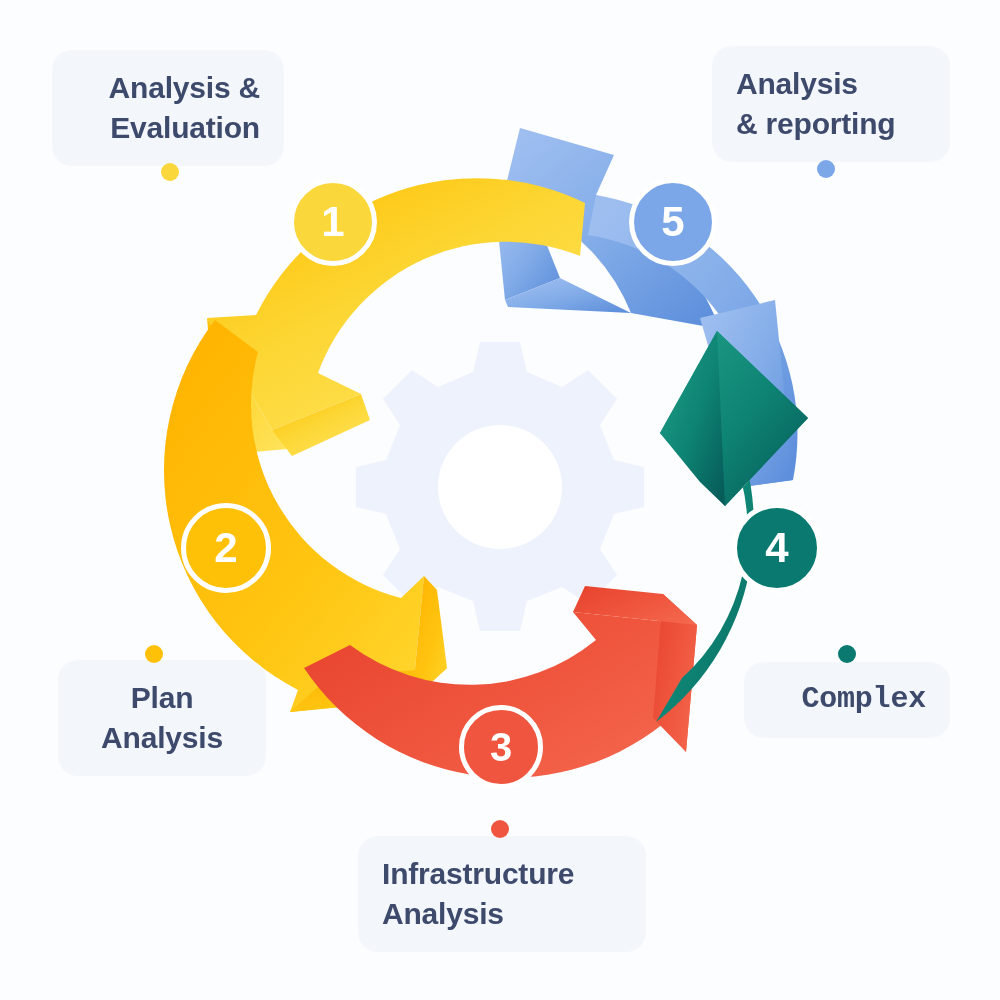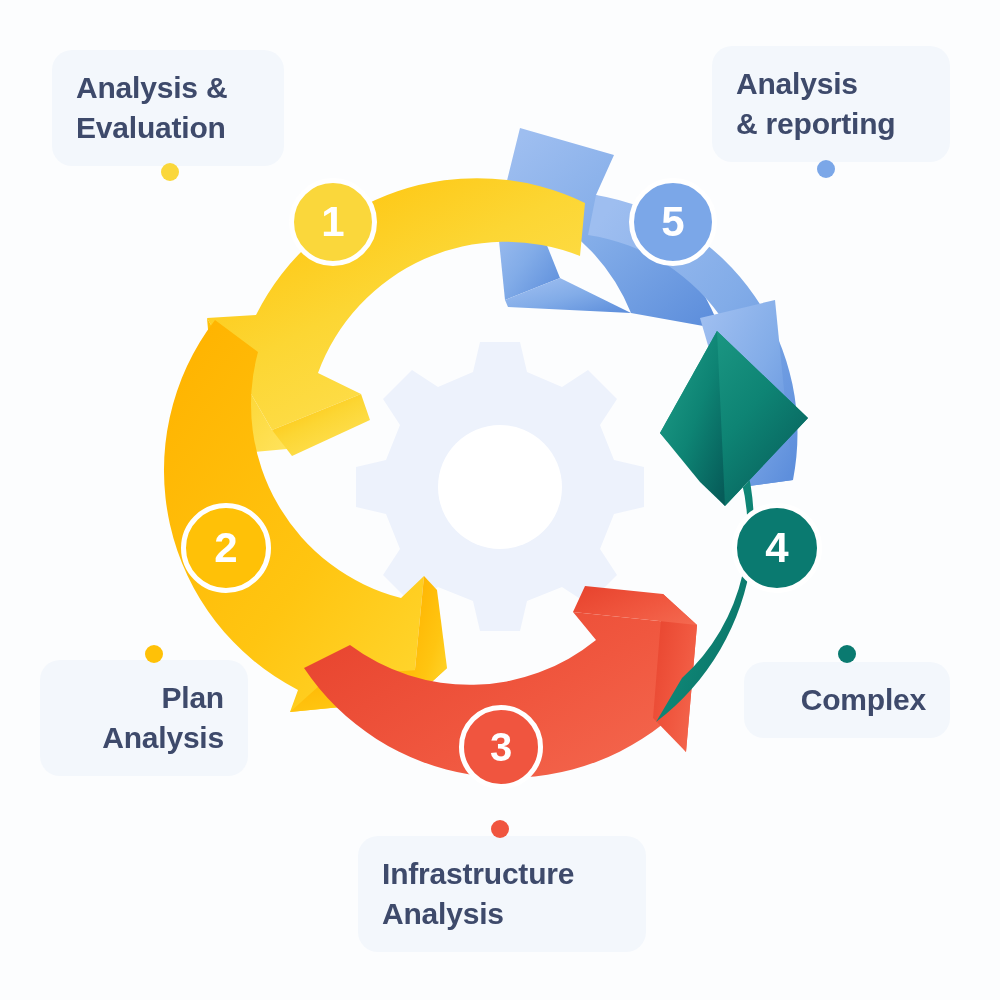--- a/index.html
+++ b/index.html
@@ -38,22 +38,22 @@
     color: #3E4A6B;
     font-weight: bold;
     font-size: 30px;
     line-height: 1.33;
     letter-spacing: -0.2px;
   }
   .label-card .line { display: block; white-space: nowrap; }
 
   .lc-1 { left: 52px;  top: 50px;  width: 232px; text-align: left; }
   .lc-5 { left: 712px; top: 46px;  width: 238px; text-align: left; }
-  .lc-2 { left: 40px;  top: 660px; width: 208px; text-align: right; }
-  .lc-4 { left: 744px; top: 662px; width: 206px; text-align: right; }
+  .lc-2 { left: 58px;  top: 660px; width: 208px; text-align: center; }
+  .lc-4 { left: 744px; top: 662px; width: 206px; text-align: right; font-family: Liberation Mono, monospace; }
   .lc-3 { left: 358px; top: 836px; width: 288px; text-align: left; }
 
   
   .dot {
     position: absolute;
     width: 18px;
     height: 18px;
     border-radius: 50%;
   }
 
@@ -226,21 +226,21 @@
   <div class="badge b3" style="background: rgb(240, 85, 63);">
     <span>3</span>
   </div>
   <div class="badge b4" style="background: rgb(10, 122, 112);">
     <span>4</span>
   </div>
   <div class="badge b5" style="background: rgb(123, 167, 232);">
     <span>5</span>
   </div>
 
-  <div class="label-card lc-1" style="background: rgb(243, 247, 252); color: rgb(62, 74, 107);">
+  <div class="label-card lc-1" style="background: rgb(243, 247, 252); color: rgb(62, 74, 107); text-align: right;">
     <span class="line">Analysis &amp;</span>
     <span class="line">Evaluation</span>
   </div>
   <div class="label-card lc-5" style="background: rgb(243, 247, 252); color: rgb(62, 74, 107);">
     <span class="line">Analysis</span>
     <span class="line">&amp; reporting</span>
   </div>
   <div class="label-card lc-2" style="background: rgb(243, 247, 252); color: rgb(62, 74, 107);">
     <span class="line">Plan</span>
     <span class="line">Analysis</span>

